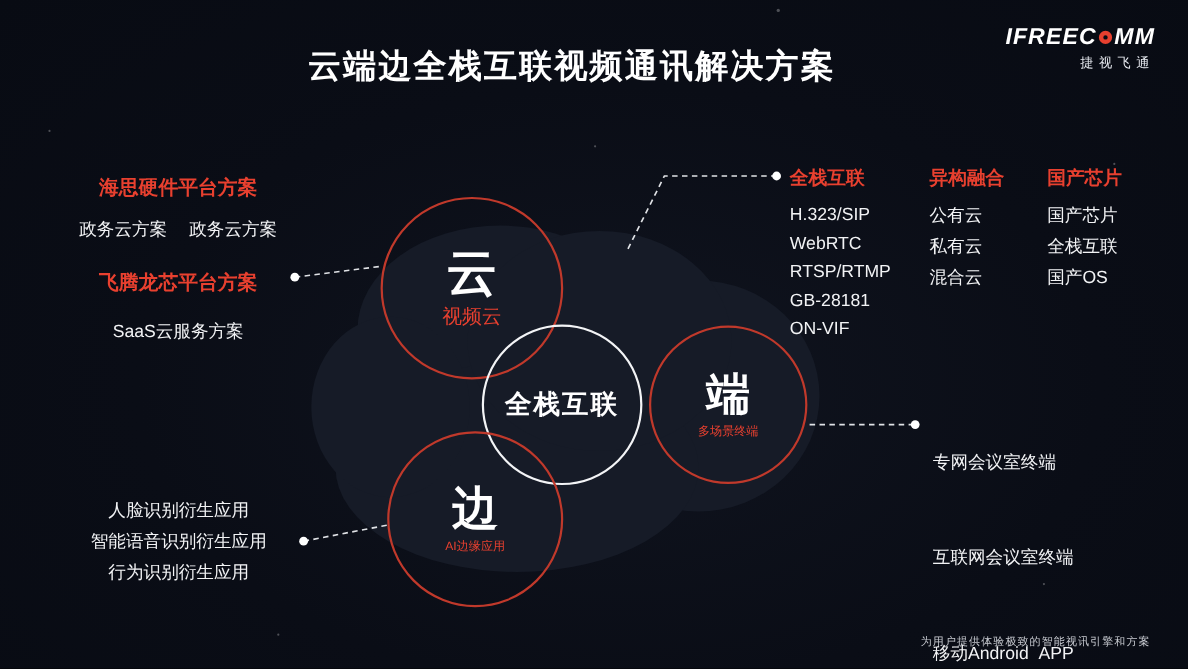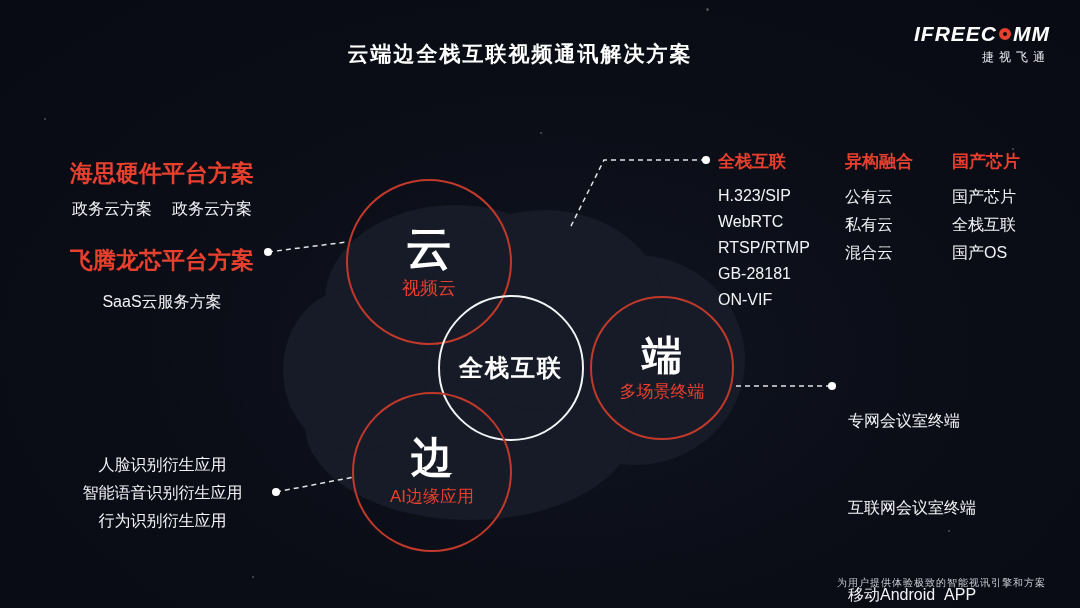--- a/index.html
+++ b/index.html
@@ -15,31 +15,31 @@
     background:radial-gradient(ellipse at 52% 58%, #10141f 0%, #0a0d16 55%, #080b13 100%);
     overflow:hidden;
     font-family:"Liberation Sans", sans-serif;
     color:#ffffff;
   }
   .star{position:absolute;background:#ffffff;border-radius:50%;opacity:.28;}
 
   
   .title{
     position:absolute;top:40px;left:180px;width:680px;margin:0;
-    text-align:center;font-size:21px;font-weight:bold;letter-spacing:2px;
+    text-align:center;font-size:30px;font-weight:bold;letter-spacing:2px;
   }
   .logo{position:absolute;top:22px;right:30px;text-align:right;}
   .logo-row{display:flex;align-items:center;justify-content:flex-end;
     font-size:21px;font-weight:bold;font-style:italic;letter-spacing:1px;}
   .logo-o{width:12px;height:12px;border:4px solid var(--accent);border-radius:50%;
     display:inline-block;margin:0 2px;}
   .logo-sub{font-size:12px;letter-spacing:5px;margin-top:3px;color:#e9ecf2;}
 
   
-  .red-heading{color:var(--accent);font-weight:bold;font-size:23px;}
+  .red-heading{color:var(--accent);font-weight:bold;font-size:18px;}
   .col-heading{color:var(--accent);font-weight:bold;font-size:17px;margin-bottom:10px;}
   .body-text{font-size:16px;color:#f2f3f5;}
 
   
   .hisilicon-heading{position:absolute;left:52px;top:158px;width:220px;text-align:center;}
   .hisilicon-items{position:absolute;left:30px;top:199px;width:264px;
     display:flex;justify-content:center;gap:20px;}
   .phytium-heading{position:absolute;left:52px;top:245px;width:220px;text-align:center;}
   .phytium-items{position:absolute;left:52px;top:285px;width:220px;text-align:center;line-height:33px;}
   .edge-apps{position:absolute;left:40px;top:451px;width:245px;text-align:center;line-height:28px;}
@@ -48,21 +48,21 @@
   .layer{position:absolute;left:0;top:0;width:1080px;height:608px;pointer-events:none;}
   .cloud-layer{z-index:1;}
   .conn-layer{z-index:3;}
 
   
   .node{position:absolute;z-index:4;border-radius:50%;
     display:flex;flex-direction:column;align-items:center;justify-content:center;text-align:center;}
   .node-red{border:2px solid var(--circle);}
   .node-white{border:2px solid #f3f4f6;}
   .node-label{font-weight:bold;color:#ffffff;line-height:1.05;}
-  .node-sub{color:var(--accent);font-size:17px;margin-top:4px;}
+  .node-sub{color:var(--accent);font-size:11px;margin-top:4px;}
   .node-cloud{left:346px;top:179px;width:166px;height:166px;}
   .node-cloud .node-label{font-size:46px;}
   .node-hub{left:438px;top:295px;width:146px;height:146px;}
   .node-hub .node-label{font-size:24px;letter-spacing:2px;}
   .node-terminal{left:590px;top:296px;width:144px;height:144px;}
   .node-terminal .node-label{font-size:40px;}
   .node-edge{left:352px;top:392px;width:160px;height:160px;}
   .node-edge .node-label{font-size:42px;}
 
   

